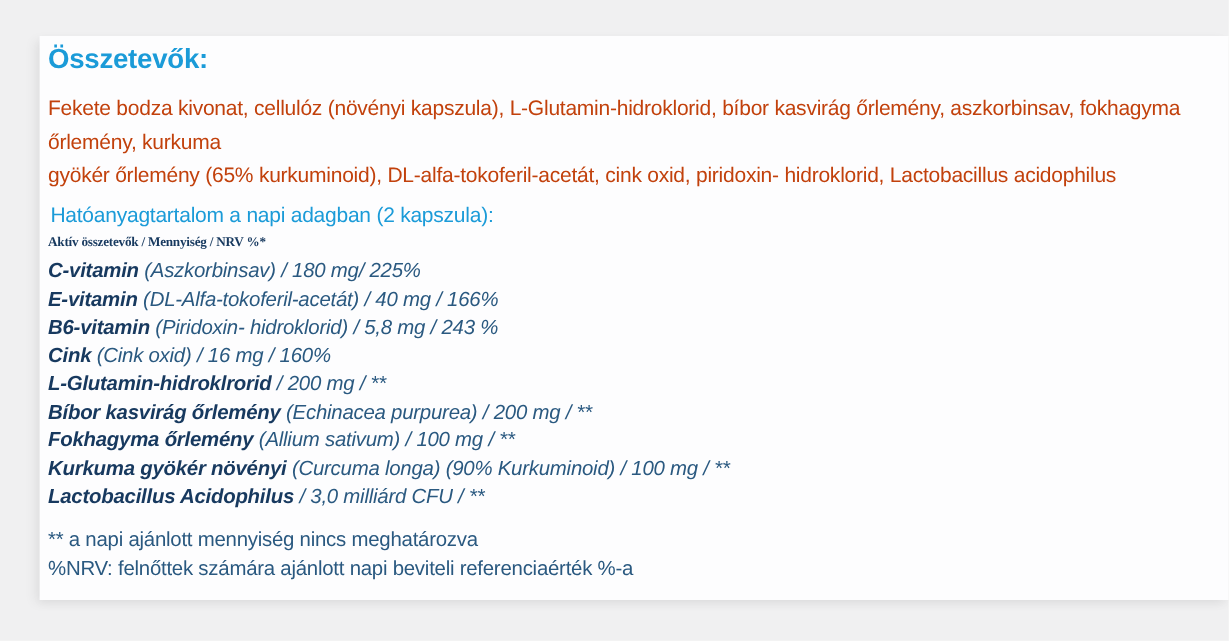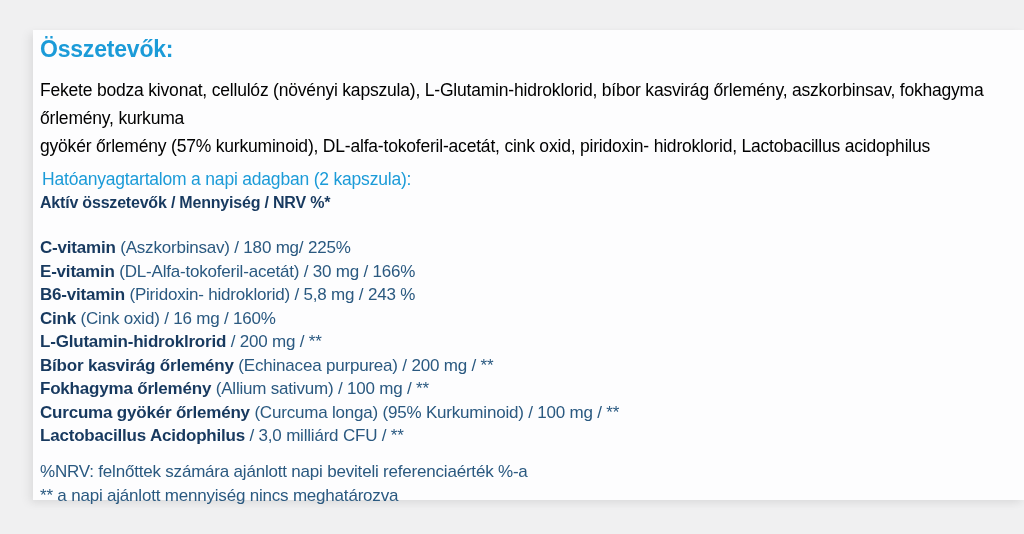--- a/index.html
+++ b/index.html
@@ -27,43 +27,44 @@
   }
   .heading {
     color: #1b9bd8;
     font-size: 23px;
     font-weight: 700;
     line-height: 30px;
     letter-spacing: -0.2px;
   }
   .ingredients {
     margin-top: 12px;
-    color: #000000;
+    color: #c2410c;
     font-size: 17.5px;
     line-height: 28px;
     letter-spacing: -0.2px;
   }
   .sub-heading {
     margin-top: 8px;
     color: #1b9bd8;
     font-size: 17.5px;
     font-weight: 400;
     line-height: 23px;
     letter-spacing: -0.2px;
     text-indent: 2px;
   }
   .table-header {
     color: #17395f;
-    font-size: 16px;
+    font-size: 11px;
     font-weight: 700;
     line-height: 23px;
     letter-spacing: -0.2px;
+    font-family: Liberation Serif, serif;
   }
   .actives-list {
-    margin-top: 22px;
+    font-style: italic;
   }
   .row {
     font-size: 17px;
     line-height: 23.5px;
     color: #2a5980;
     white-space: pre-wrap;
     letter-spacing: -0.2px;
   }
   .row .name {
     font-weight: 700;
@@ -81,37 +82,37 @@
 </style>
 </head>
 <body>
 
 <div class="panel">
 
   <div class="heading">Összetevők:</div>
 
   <div class="ingredients">
     <div>Fekete bodza kivonat, cellulóz (növényi kapszula), L-Glutamin-hidroklorid, bíbor kasvirág őrlemény, aszkorbinsav, fokhagyma őrlemény, kurkuma</div>
-    <div>gyökér őrlemény (57% kurkuminoid), DL-alfa-tokoferil-acetát, cink oxid, piridoxin- hidroklorid, Lactobacillus acidophilus</div>
+    <div>gyökér őrlemény (65% kurkuminoid), DL-alfa-tokoferil-acetát, cink oxid, piridoxin- hidroklorid, Lactobacillus acidophilus</div>
   </div>
 
   <div class="sub-heading">Hatóanyagtartalom a napi adagban (2 kapszula):</div>
 
   <div class="table-header">Aktív összetevők / Mennyiség / NRV %*</div>
 
   <div class="actives-list">
     <div class="row"><span class="name">C-vitamin</span><span> (Aszkorbinsav) / 180 mg/ 225%</span></div>
-    <div class="row"><span class="name">E-vitamin</span><span> (DL-Alfa-tokoferil-acetát) / 30 mg / 166%</span></div>
+    <div class="row"><span class="name">E-vitamin</span><span> (DL-Alfa-tokoferil-acetát) / 40 mg / 166%</span></div>
     <div class="row"><span class="name">B6-vitamin</span><span> (Piridoxin- hidroklorid) / 5,8 mg / 243 %</span></div>
     <div class="row"><span class="name">Cink</span><span> (Cink oxid) / 16 mg / 160%</span></div>
     <div class="row"><span class="name">L-Glutamin-hidroklrorid</span><span> / 200 mg / **</span></div>
     <div class="row"><span class="name">Bíbor kasvirág őrlemény</span><span> (Echinacea purpurea) / 200 mg / **</span></div>
     <div class="row"><span class="name">Fokhagyma őrlemény</span><span> (Allium sativum) / 100 mg / **</span></div>
-    <div class="row"><span class="name">Curcuma gyökér őrlemény</span><span> (Curcuma longa) (95% Kurkuminoid) / 100 mg / **</span></div>
+    <div class="row"><span class="name">Kurkuma gyökér növényi</span><span> (Curcuma longa) (90% Kurkuminoid) / 100 mg / **</span></div>
     <div class="row"><span class="name">Lactobacillus Acidophilus</span><span> / 3,0 milliárd CFU / **</span></div>
   </div>
 
   <div class="footnotes">
+    <div class="footnote">** a napi ajánlott mennyiség nincs meghatározva</div>
     <div class="footnote">%NRV: felnőttek számára ajánlott napi beviteli referenciaérték %-a</div>
-    <div class="footnote">** a napi ajánlott mennyiség nincs meghatározva</div>
   </div>
 
 </div>
 
 </body></html>

